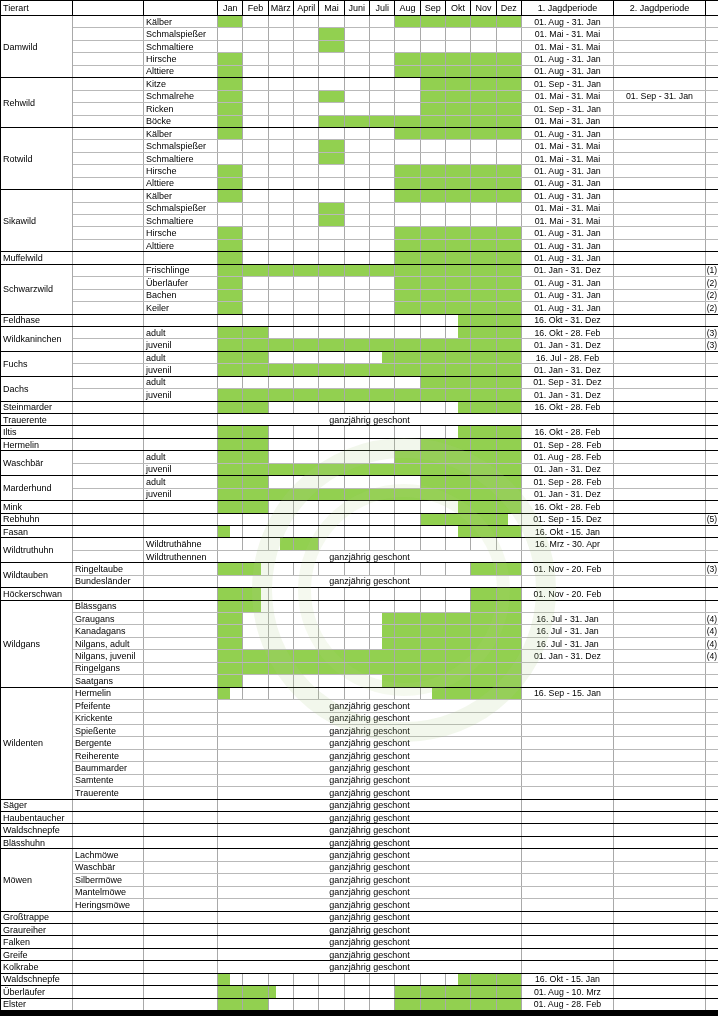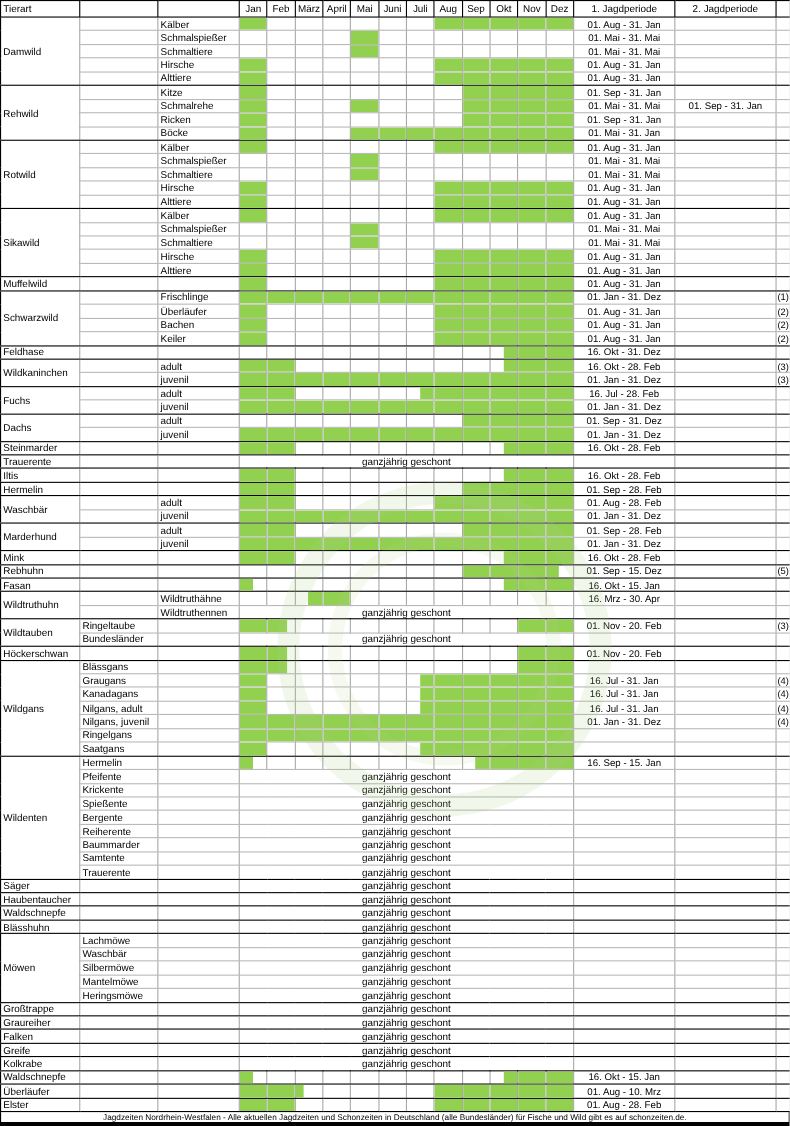--- a/index.html
+++ b/index.html
@@ -2018,15 +2018,14 @@
           </td>
           <td class="month">
             <div class="bar" style="left: 0%; width: 100%;"></div>
           </td>
           <td class="pcol">01. Aug - 28. Feb</td>
           <td class="pcol"></td>
           <td class="note"></td>
         </tr>
       </tbody>
   </table>
-  <div class="footer">Jagdzeiten Nordrhein-Westfalen - Alle aktuellen Jagdzeiten und Schonzeiten in Deutschland (alle Bundesländer) für Fische und Wild gibt es auf schonzeiten.de.</div>
   <div class="blackbar"></div>
 </div>
 
 </body></html>

